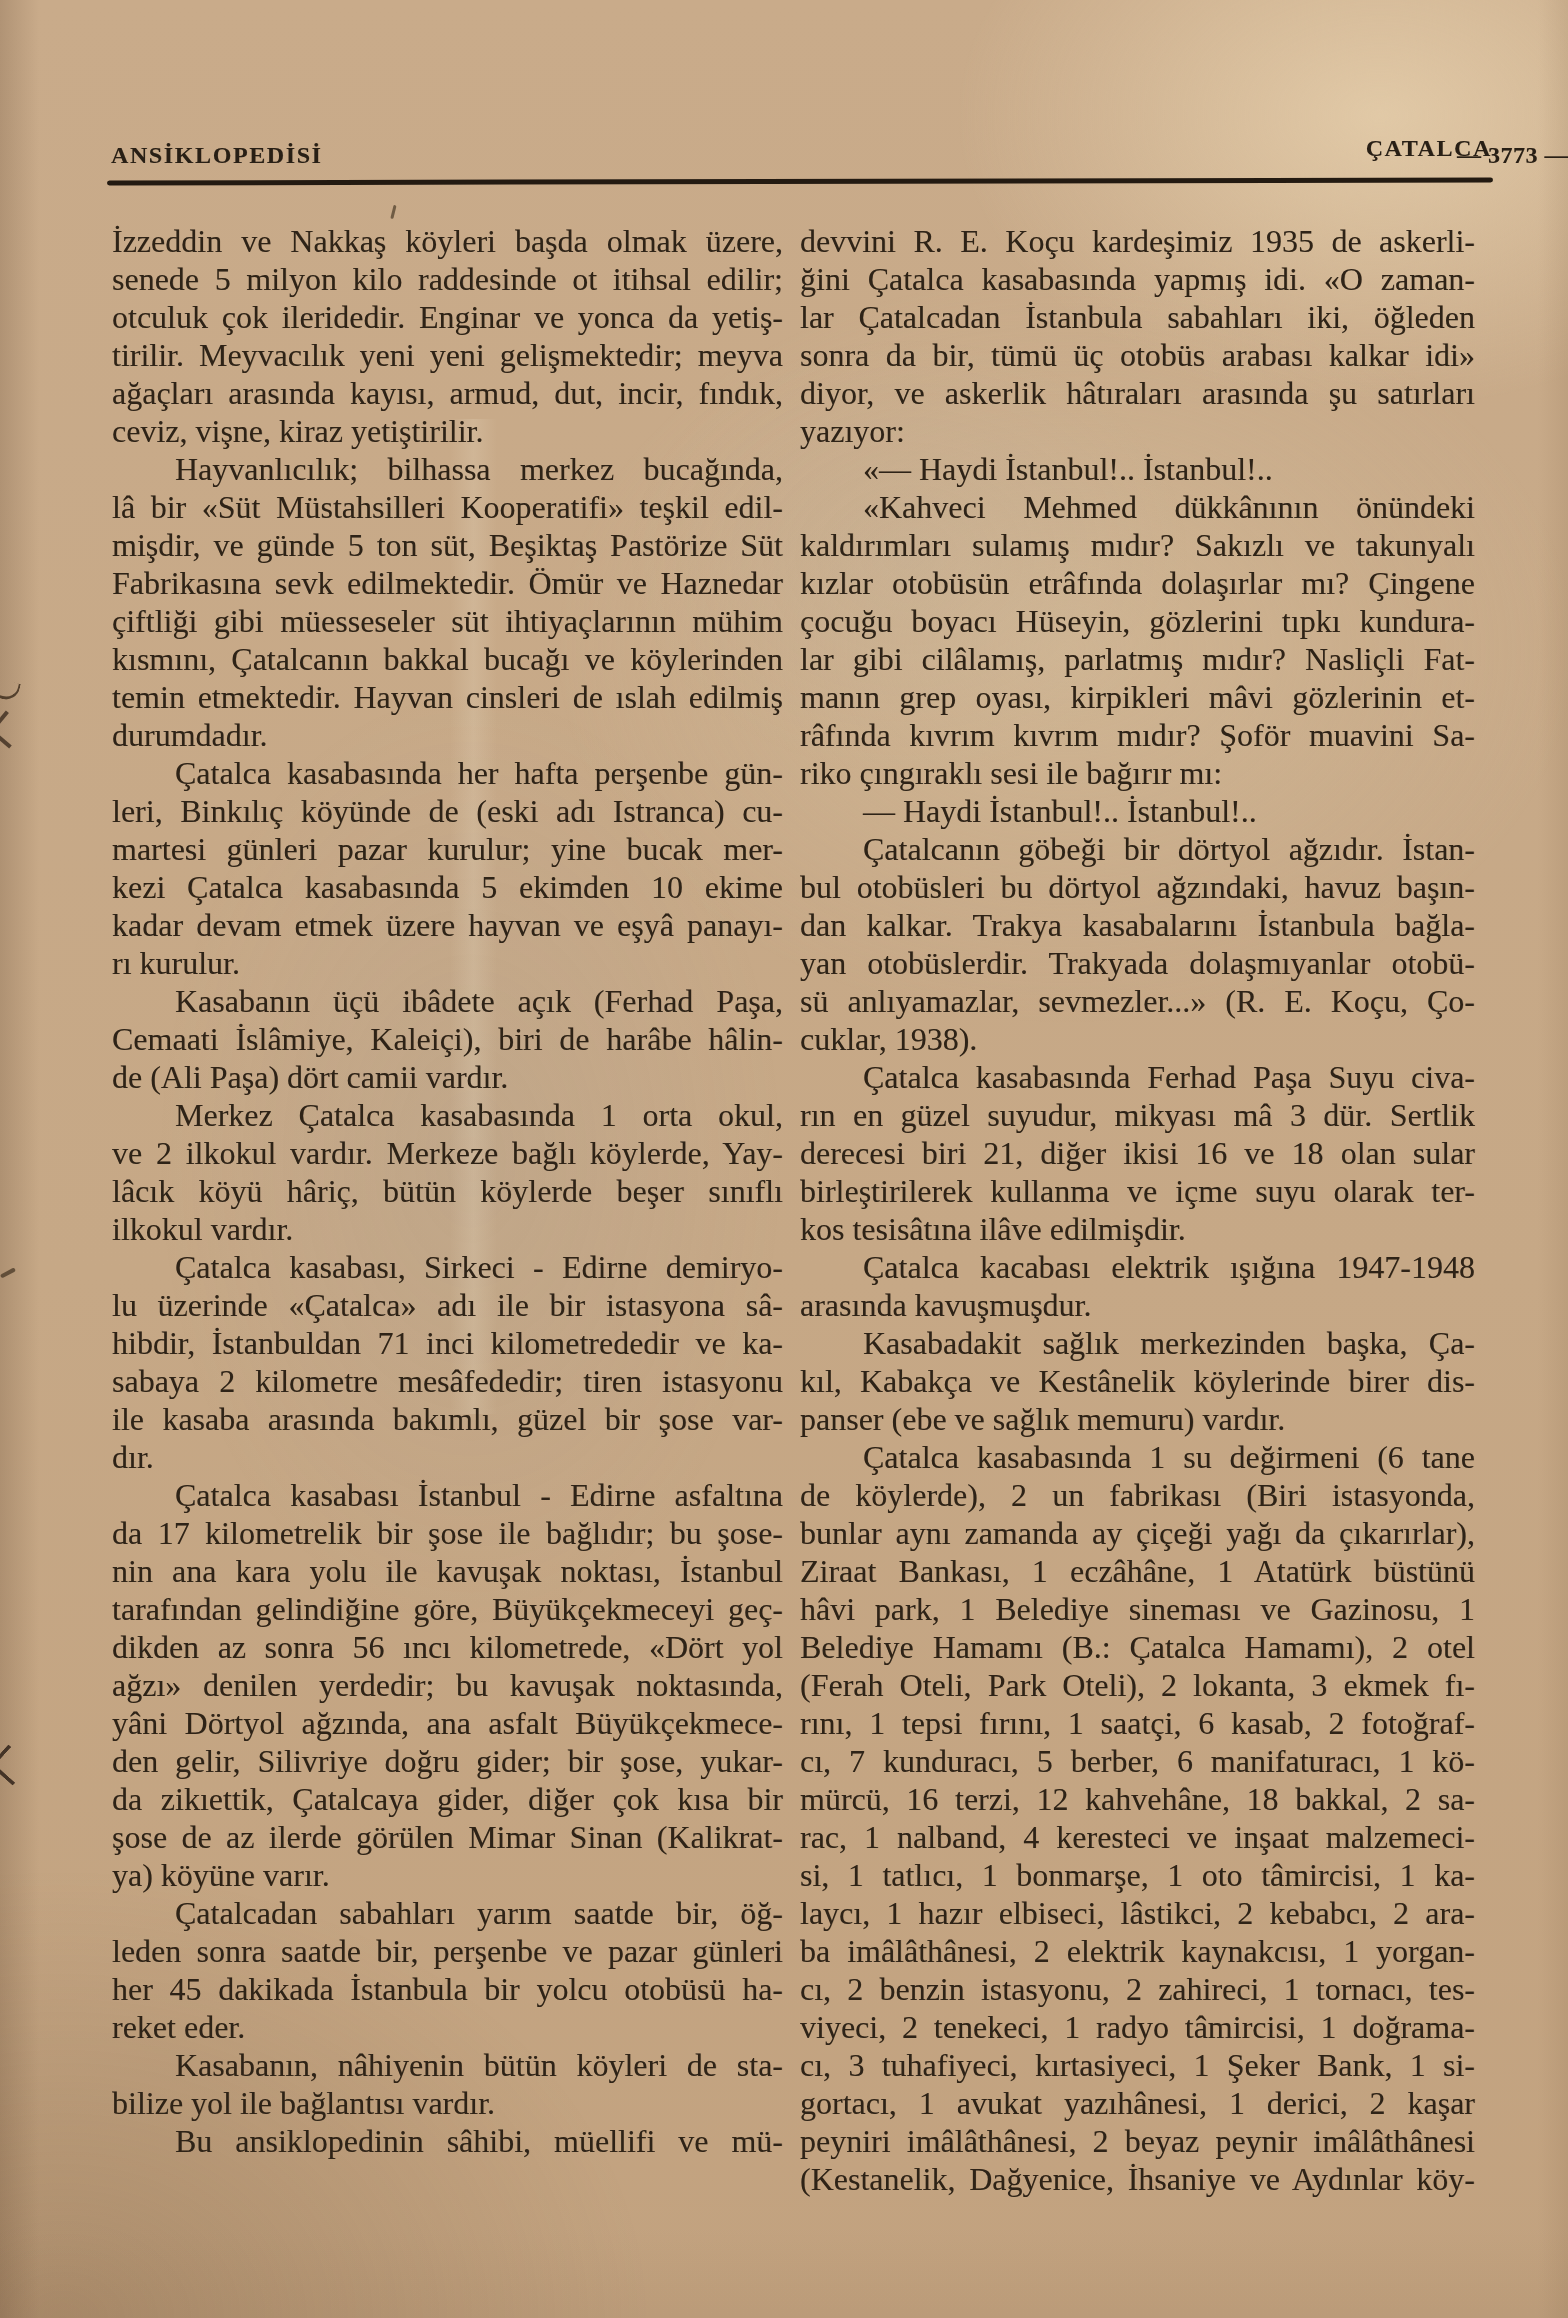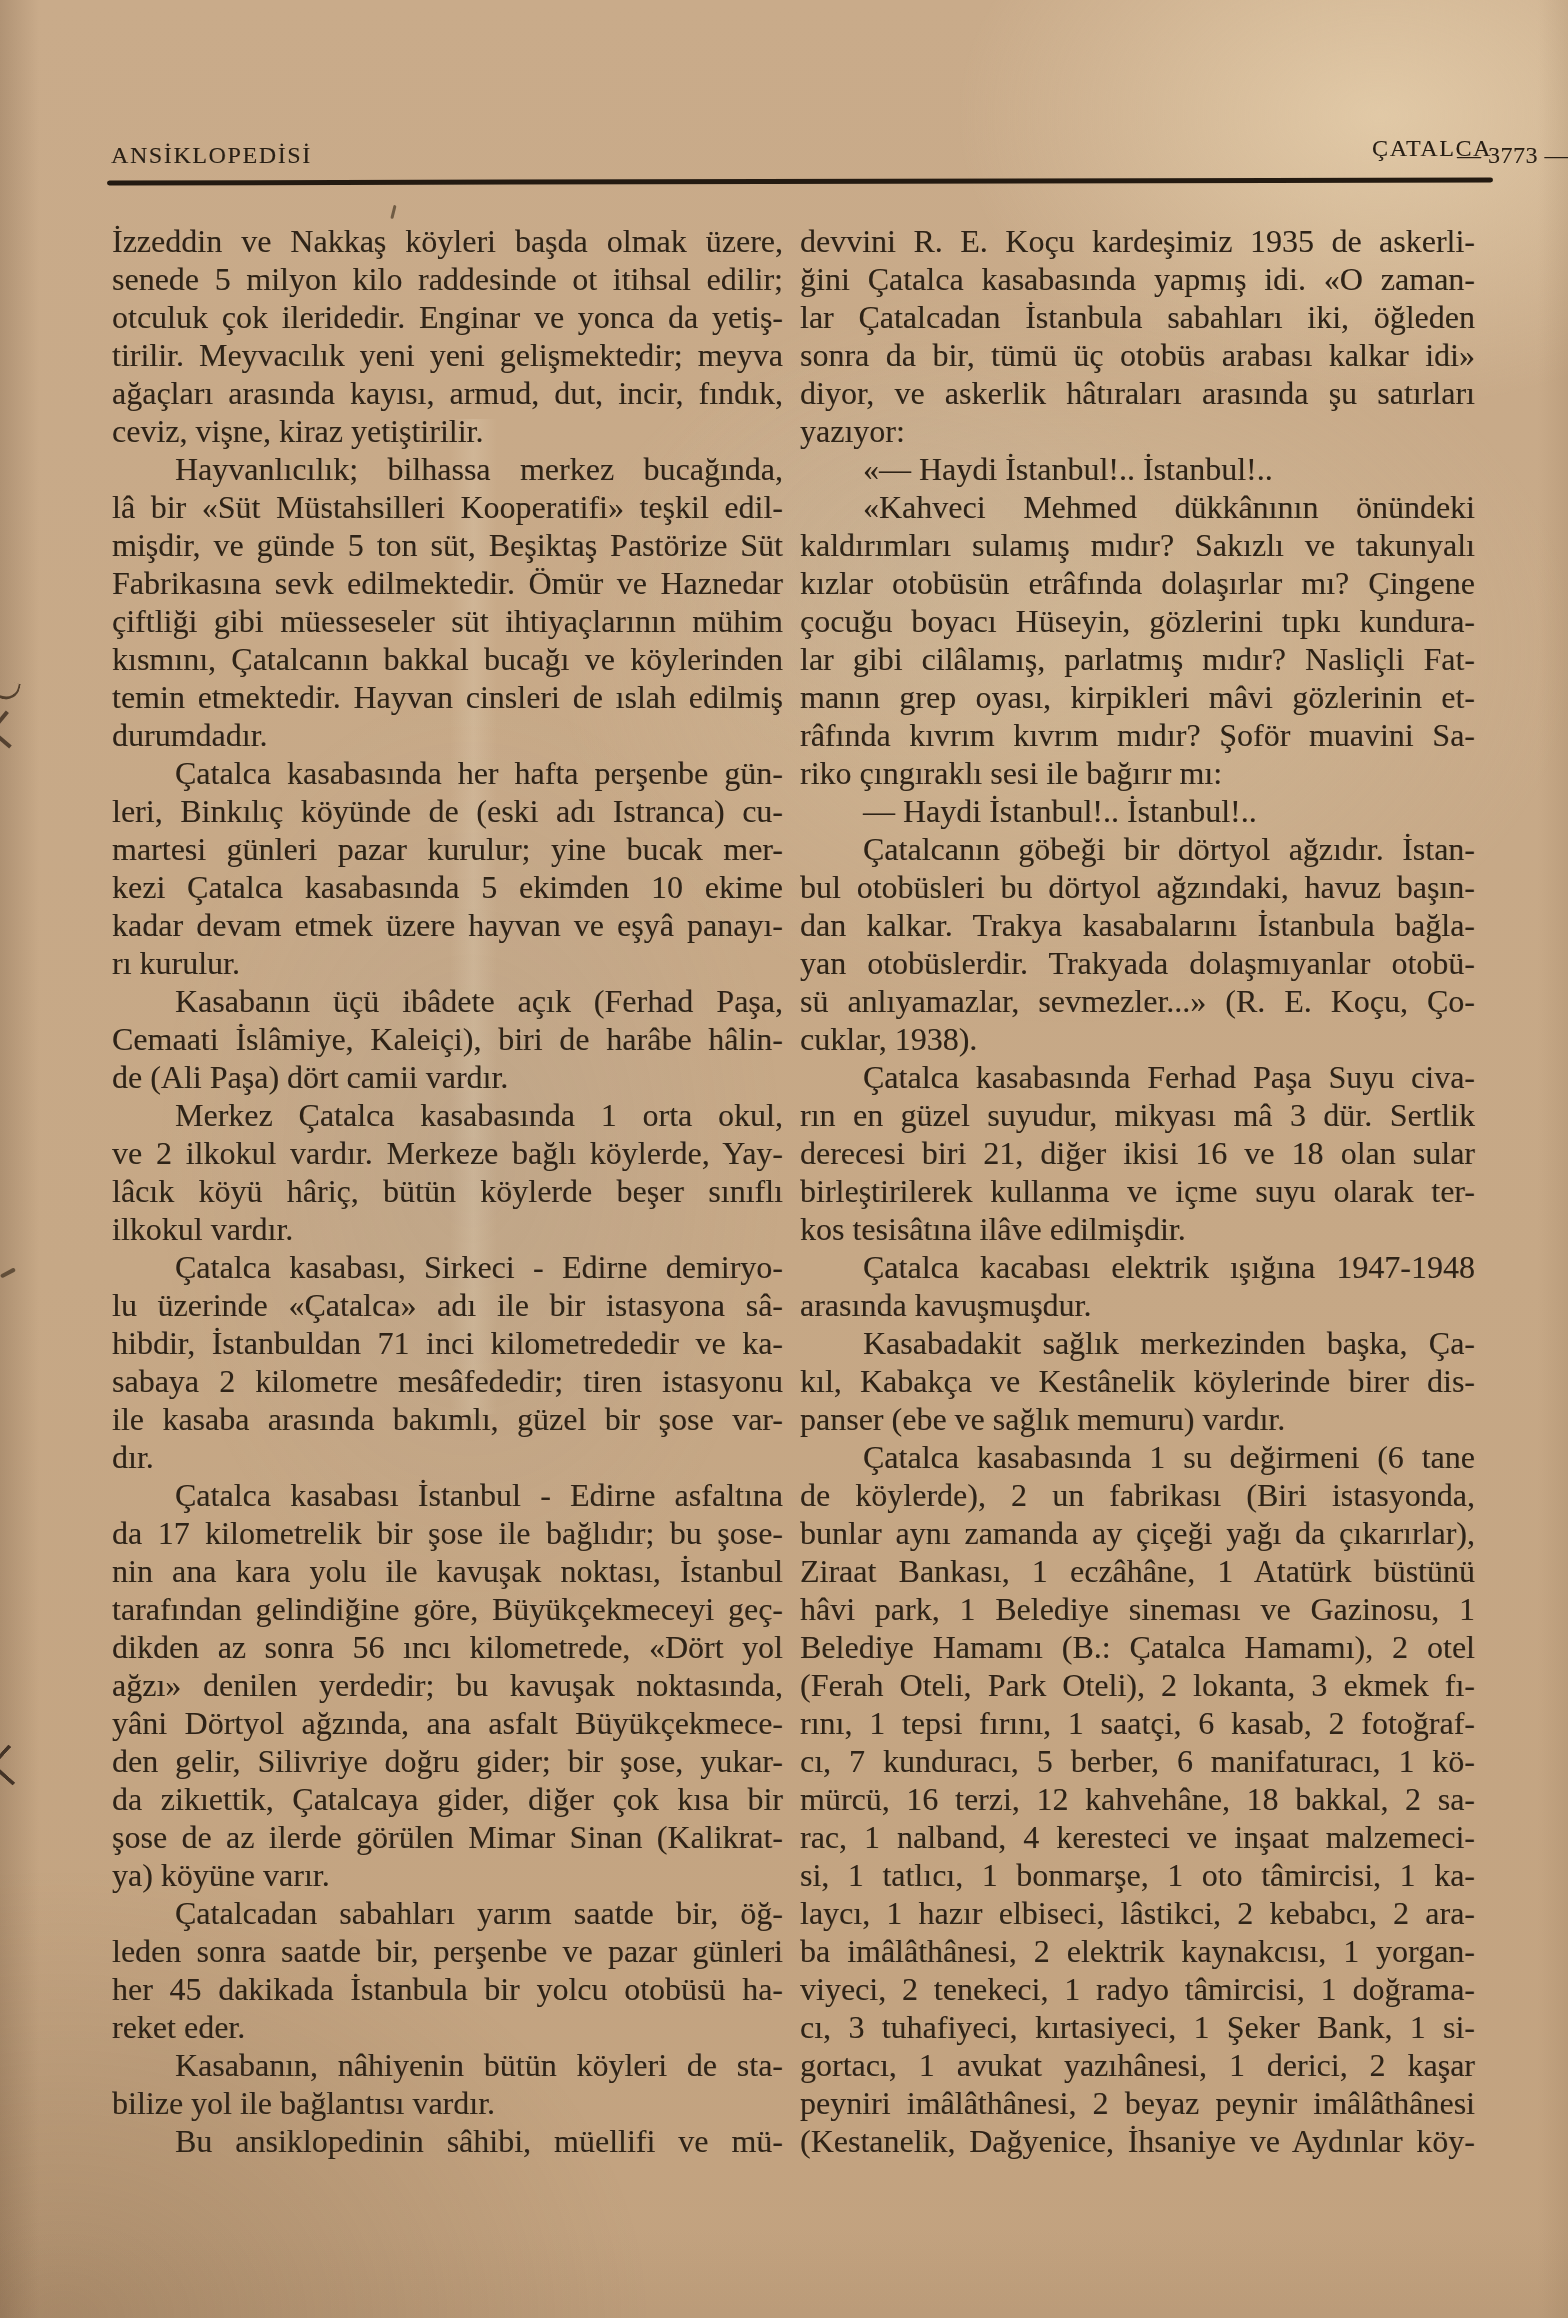--- a/index.html
+++ b/index.html
@@ -17,21 +17,21 @@
   }
   .edge-shade{position:absolute;inset:0;pointer-events:none;
     background:
       linear-gradient(90deg, rgba(88,62,42,.22), rgba(88,62,42,0) 2.5%),
       linear-gradient(270deg, rgba(120,92,62,.14), rgba(120,92,62,0) 2%),
       linear-gradient(0deg, rgba(120,92,62,.10), rgba(120,92,62,0) 4%);
   }
   .streak{position:absolute;top:419px;left:450px;width:47px;height:995px;pointer-events:none;
     background:linear-gradient(90deg, rgba(230,215,190,0), rgba(231,217,192,.25), rgba(230,215,190,0));
   }
-  .header-label{position:absolute;font-weight:normal;font-size:24px;letter-spacing:1.6px;white-space:nowrap;
+  .header-label{position:absolute;font-weight:bold;font-size:24px;letter-spacing:1.6px;white-space:nowrap;
     color:#281f15;text-shadow:0.3px 0.3px 0 rgba(40,31,21,.35);}
   #hdr-left{left:111px;top:142px;}
   #hdr-center{left:0;right:0;top:142px;text-align:right;letter-spacing:0.5px;}
   #hdr-right{right:77px;top:135px;}
   .rule{position:absolute;left:107px;width:1386px;top:179px;height:4.7px;background:#231a11;
     border-radius:2.6px;transform:rotate(-0.12deg);
     box-shadow:0 5.2px 7.3px -4.2px rgba(60,45,30,.55);}
   .column{position:absolute;top:222px;font-size:32px;}
   #col-left{left:112px;width:671px;}
   #col-right{left:800px;width:675px;}
@@ -157,20 +157,21 @@
     <div class="line">hâvi park, 1 Belediye sineması ve Gazinosu, 1</div>
     <div class="line">Belediye Hamamı (B.: Çatalca Hamamı), 2 otel</div>
     <div class="line">(Ferah Oteli, Park Oteli), 2 lokanta, 3 ekmek fı-</div>
     <div class="line">rını, 1 tepsi fırını, 1 saatçi, 6 kasab, 2 fotoğraf-</div>
     <div class="line">cı, 7 kunduracı, 5 berber, 6 manifaturacı, 1 kö-</div>
     <div class="line">mürcü, 16 terzi, 12 kahvehâne, 18 bakkal, 2 sa-</div>
     <div class="line">rac, 1 nalband, 4 keresteci ve inşaat malzemeci-</div>
     <div class="line">si, 1 tatlıcı, 1 bonmarşe, 1 oto tâmircisi, 1 ka-</div>
     <div class="line">laycı, 1 hazır elbiseci, lâstikci, 2 kebabcı, 2 ara-</div>
     <div class="line">ba imâlâthânesi, 2 elektrik kaynakcısı, 1 yorgan-</div>
+    <div class="line">cı, 2 benzin istasyonu, 2 zahireci, 1 tornacı, tes-</div>
     <div class="line">viyeci, 2 tenekeci, 1 radyo tâmircisi, 1 doğrama-</div>
     <div class="line">cı, 3 tuhafiyeci, kırtasiyeci, 1 Şeker Bank, 1 si-</div>
     <div class="line">gortacı, 1 avukat yazıhânesi, 1 derici, 2 kaşar</div>
     <div class="line">peyniri imâlâthânesi, 2 beyaz peynir imâlâthânesi</div>
     <div class="line">(Kestanelik, Dağyenice, İhsaniye ve Aydınlar köy-</div>
   </div>
 
 <div id="smudge-hook" class="smudge"></div>
 <div id="smudge-angle" class="smudge"></div>
 <div id="smudge-dash" class="smudge"></div>

